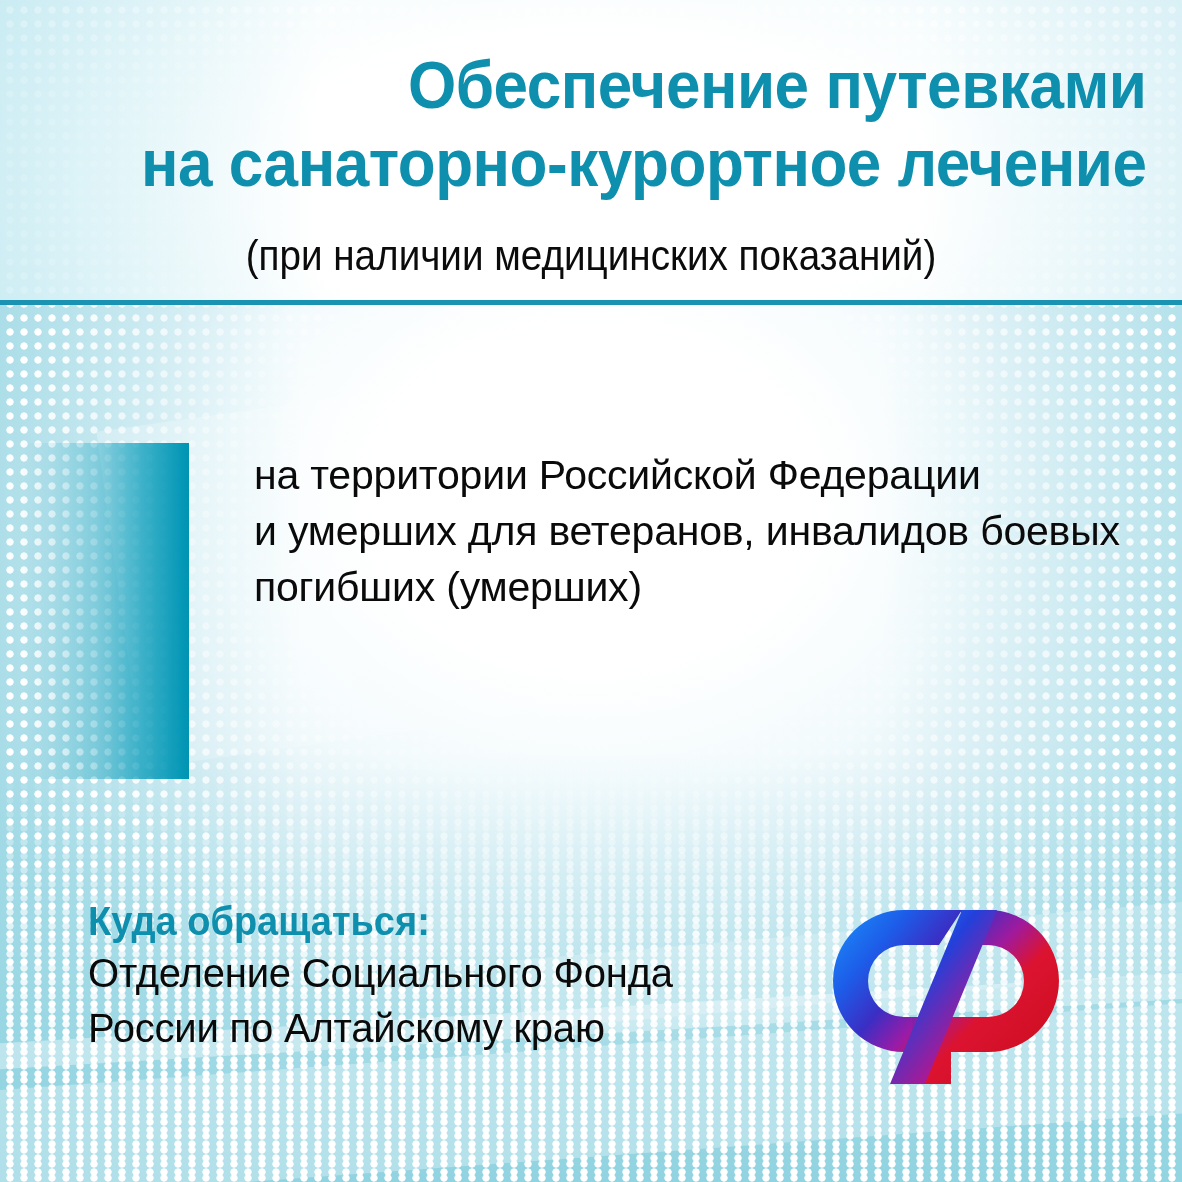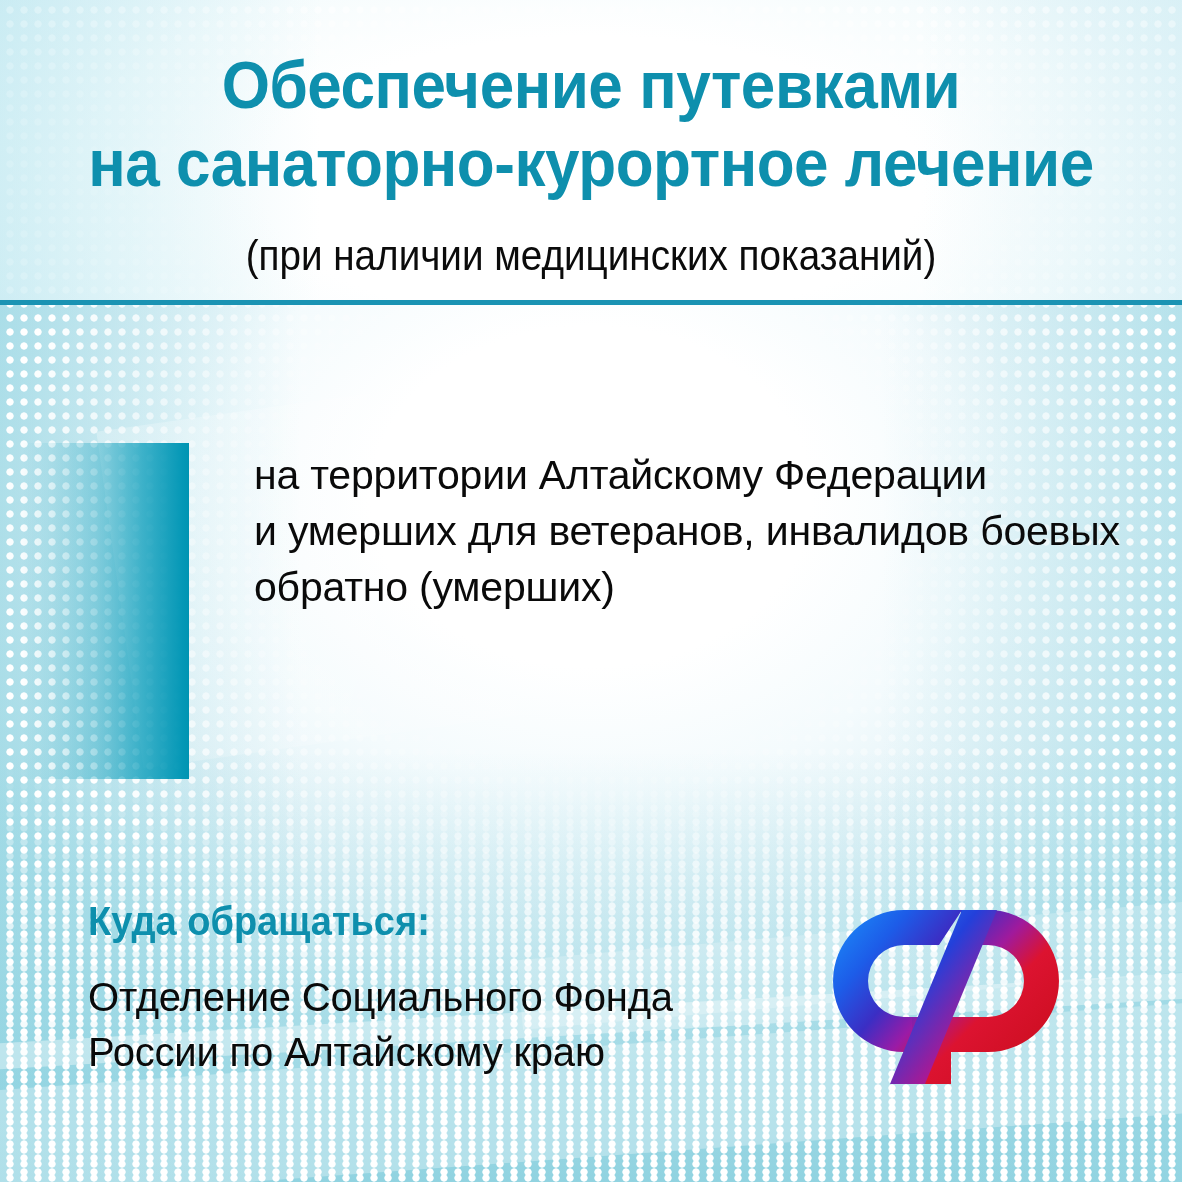--- a/index.html
+++ b/index.html
@@ -127,21 +127,21 @@
   }
   .header-tint-right {
     position: absolute;
     right: 0; top: 0; bottom: 0; width: 260px;
     background: linear-gradient(to left, rgba(200,234,242,0.40), rgba(200,234,242,0));
   }
 
   .title-wrap {
     position: absolute;
     left: 0; right: 0; top: 46px;
-    text-align: center;
+    text-align: right;
   }
   .title-line {
     font-family: "Liberation Sans Narrow", "Liberation Sans", "DejaVu Sans", sans-serif;
     font-weight: 700;
     font-size: 66px;
     line-height: 78px;
     letter-spacing: -0.5px;
     color: #0e8fad;
     transform: scaleX(0.94);
     white-space: nowrap;
@@ -199,21 +199,21 @@
     font-family: "Liberation Sans Narrow", "Liberation Sans", "DejaVu Sans", sans-serif;
     font-weight: 700;
     font-size: 40px;
     line-height: 50px;
     color: #0e8fad;
     transform: scaleX(0.95);
     transform-origin: left center;
     white-space: nowrap;
   }
   .contact-body {
-    margin-top: 24px;
+    margin-top: 0;
     font-family: "Liberation Sans", "DejaVu Sans", sans-serif;
     font-weight: 400;
     font-size: 40px;
     line-height: 55px;
     color: #0a0a0a;
     letter-spacing: -0.2px;
   }
   .contact-body .ln { white-space: nowrap; display: block; }
 
   
@@ -249,23 +249,23 @@
       <div class="title-line">на санаторно-курортное лечение</div>
     </div>
 
     <div class="subtitle">(при наличии медицинских показаний)</div>
   </div>
   <div class="header-rule"></div>
 
   <div class="accent-bar"></div>
 
   <div class="body-text">
-    <span class="ln">на территории Алтайскому Федерации</span>
+    <span class="ln">на территории Российской Федерации</span>
     <span class="ln">и умерших для ветеранов, инвалидов боевых</span>
-    <span class="ln">обратно (умерших)</span>
+    <span class="ln">погибших (умерших)</span>
   </div>
 
   <div class="contact">
     <div class="contact-heading">Куда обращаться:</div>
     <div class="contact-body">
       <span class="ln">Отделение Социального Фонда</span>
       <span class="ln">России по Алтайскому краю</span>
     </div>
   </div>
 

